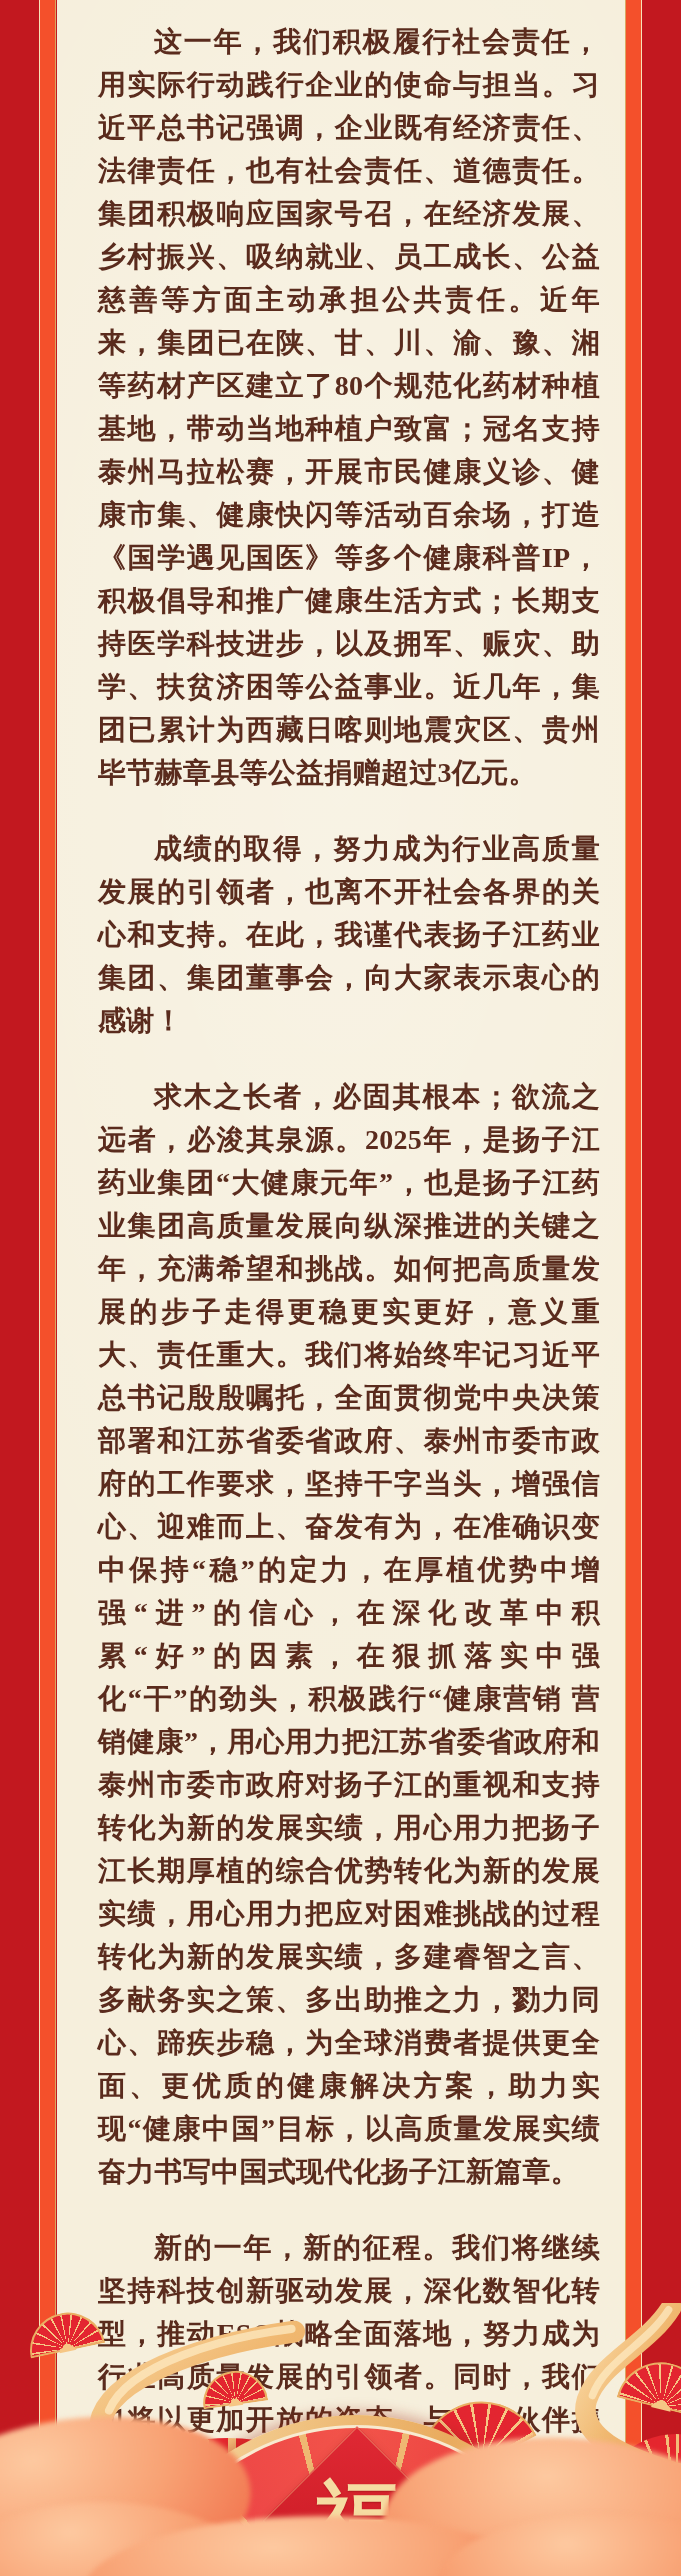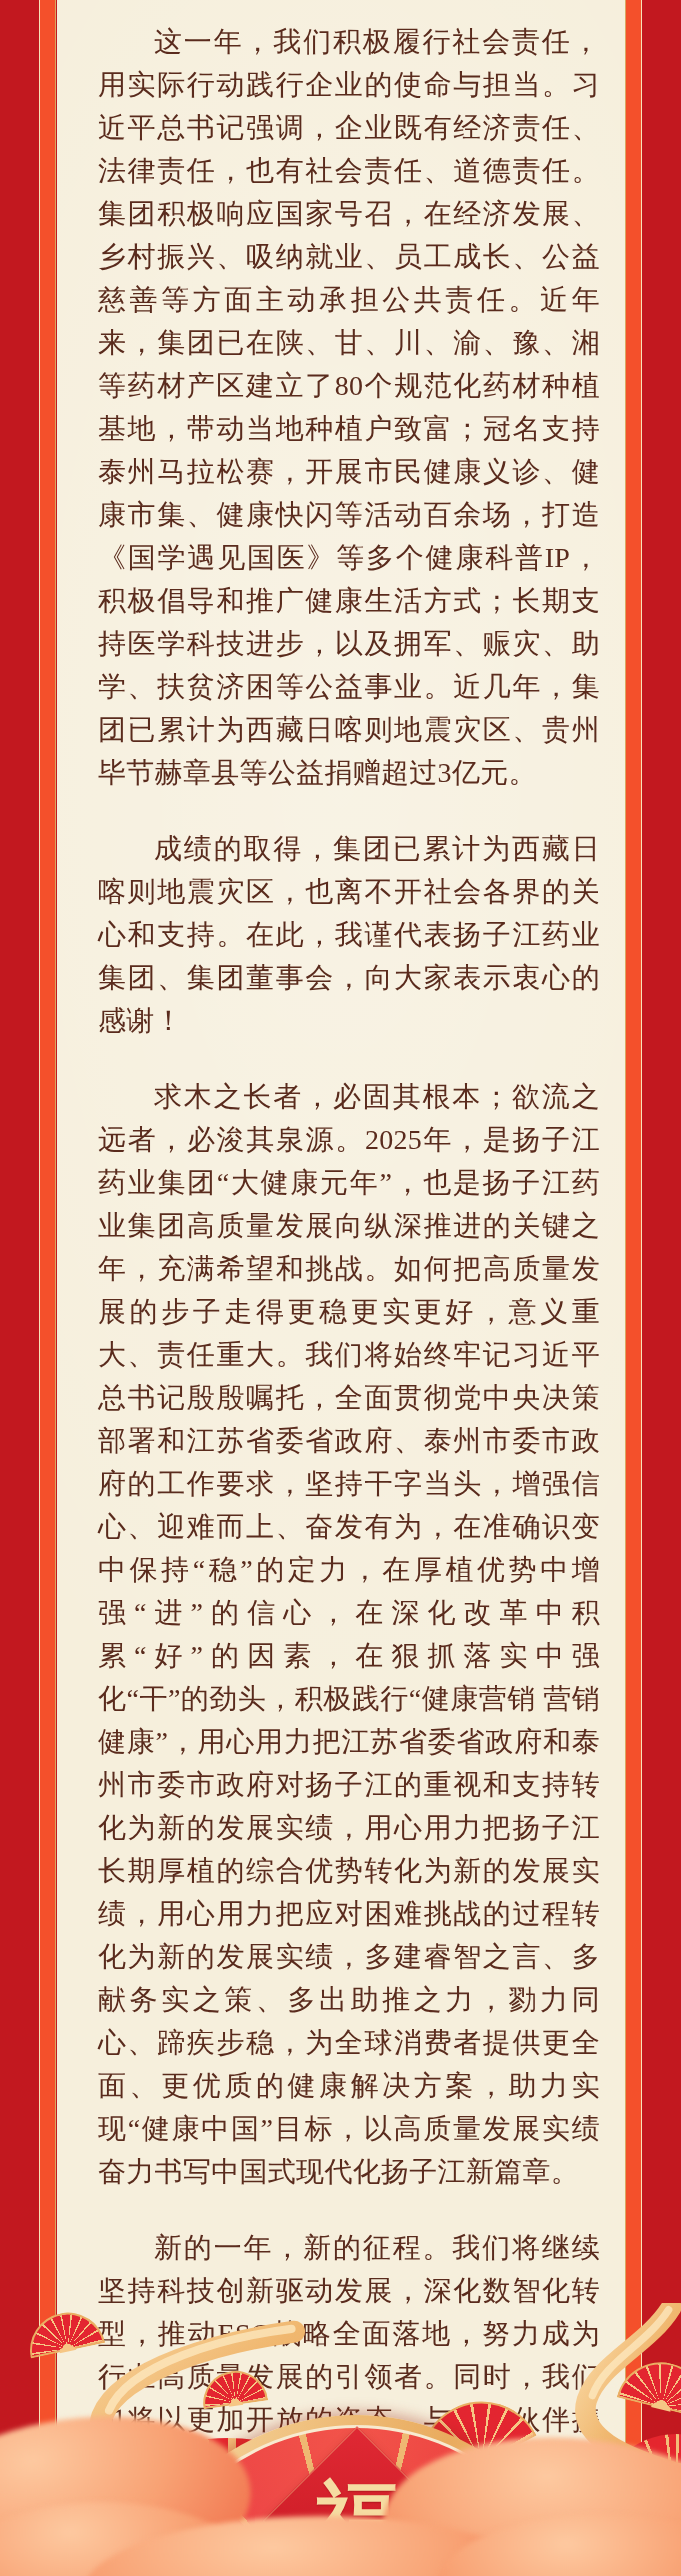--- a/index.html
+++ b/index.html
@@ -20,21 +20,21 @@
     background:
       radial-gradient(ellipse 120% 60% at 50% 30%, rgba(255,255,255,.25), rgba(255,255,255,0) 70%),
       #f6efdc;
   }
   
   .letter{
     position:absolute;left:57px;top:0;width:568px;z-index:2;
     padding:20.4px 25px 0 41px;box-sizing:border-box;
     color:#5a2b1d;font-size:28px;line-height:43px;letter-spacing:0.3px;
   }
-  .letter p{margin:0 0 33px 0;text-indent:2em;text-align:justify;}
+  .letter p{margin:0 0 33px 0;text-indent:2em;text-align:justify;font-weight:bold;}
   
   .deco{position:absolute;left:0;top:2303px;width:681px;height:273px;overflow:hidden;z-index:3;}
   .abs{position:absolute;}
   
   .fan-half{
     border-radius:681px 681px 0 0;overflow:visible;box-sizing:border-box;
     background:
       repeating-conic-gradient(from 272deg at 50% 100%, #f6c684 0deg 3deg, rgba(0,0,0,0) 3deg 17.5deg),
       radial-gradient(circle at 50% 100%, #f6c684 0 10%, #e32530 10.5% 78%, #d01c27 100%);
     border:2.7px solid #eaaf63;
@@ -81,21 +81,21 @@
 <body>
 
 <div class="border-strip border-left"></div>
 <div class="border-strip border-right"></div>
 <div class="stripe stripe-left"></div>
 <div class="stripe stripe-right"></div>
 <div class="paper"></div>
 
 <div class="letter">
   <p>这一年，我们积极履行社会责任，用实际行动践行企业的使命与担当。习近平总书记强调，企业既有经济责任、法律责任，也有社会责任、道德责任。集团积极响应国家号召，在经济发展、乡村振兴、吸纳就业、员工成长、公益慈善等方面主动承担公共责任。近年来，集团已在陕、甘、川、渝、豫、湘等药材产区建立了80个规范化药材种植基地，带动当地种植户致富；冠名支持泰州马拉松赛，开展市民健康义诊、健康市集、健康快闪等活动百余场，打造《国学遇见国医》等多个健康科普IP，积极倡导和推广健康生活方式；长期支持医学科技进步，以及拥军、赈灾、助学、扶贫济困等公益事业。近几年，集团已累计为西藏日喀则地震灾区、贵州毕节赫章县等公益捐赠超过3亿元。</p>
-  <p>成绩的取得，集团已累计为西藏日喀则地震灾区，也离不开社会各界的关心和支持。在此，我谨代表扬子江药业集团、集团董事会，向大家表示衷心的感谢！</p>
+  <p>成绩的取得，努力成为行业高质量发展的引领者，也离不开社会各界的关心和支持。在此，我谨代表扬子江药业集团、集团董事会，向大家表示衷心的感谢！</p>
   <p>求木之长者，必固其根本；欲流之远者，必浚其泉源。2025年，是扬子江药业集团“大健康元年”，也是扬子江药业集团高质量发展向纵深推进的关键之年，充满希望和挑战。如何把高质量发展的步子走得更稳更实更好，意义重大、责任重大。我们将始终牢记习近平总书记殷殷嘱托，全面贯彻党中央决策部署和江苏省委省政府、泰州市委市政府的工作要求，坚持干字当头，增强信心、迎难而上、奋发有为，在准确识变中保持“稳”的定力，在厚植优势中增强“进”的信心，在深化改革中积累“好”的因素，在狠抓落实中强化“干”的劲头，积极践行“健康营销  营销健康”，用心用力把江苏省委省政府和泰州市委市政府对扬子江的重视和支持转化为新的发展实绩，用心用力把扬子江长期厚植的综合优势转化为新的发展实绩，用心用力把应对困难挑战的过程转化为新的发展实绩，多建睿智之言、多献务实之策、多出助推之力，勠力同心、蹄疾步稳，为全球消费者提供更全面、更优质的健康解决方案，助力实现“健康中国”目标，以高质量发展实绩奋力书写中国式现代化扬子江新篇章。</p>
   <p>新的一年，新的征程。我们将继续坚持科技创新驱动发展，深化数智化转型，推动ESG战略全面落地，努力成为行业高质量发展的引领者。同时，我们也将以更加开放的姿态，与合作伙伴携手，开创医药健康产业的美好未来。</p>
   <p>最后，衷心祝愿大家一帆风顺年年好，万事如意步步高！让我们共同携手，在2025年再创辉煌，为社会、为人类健康事业作出更大的贡献！</p>
 
 </div>
 
 <div class="deco">
 
   <svg class="abs" style="left:0;top:0;z-index:2;" width="681" height="273" viewBox="0 0 1000 401">
     <defs>

